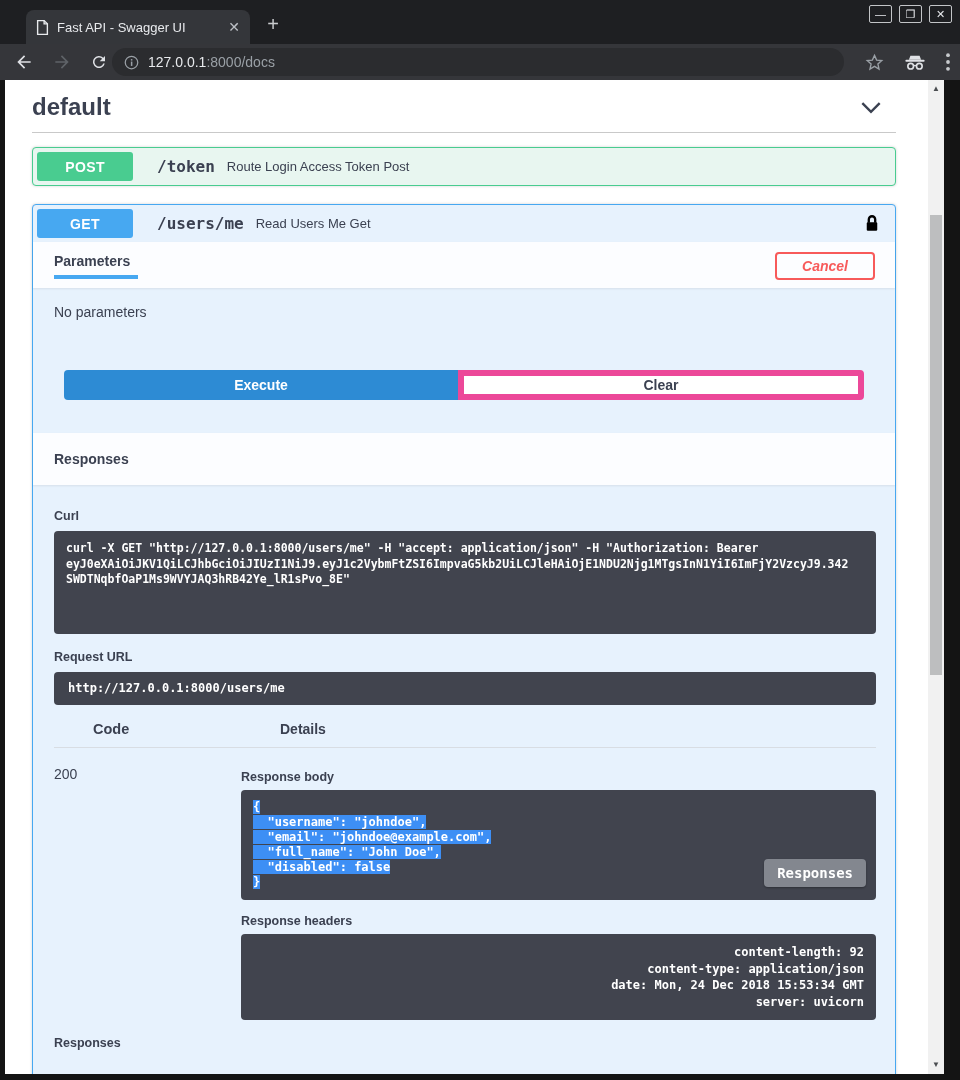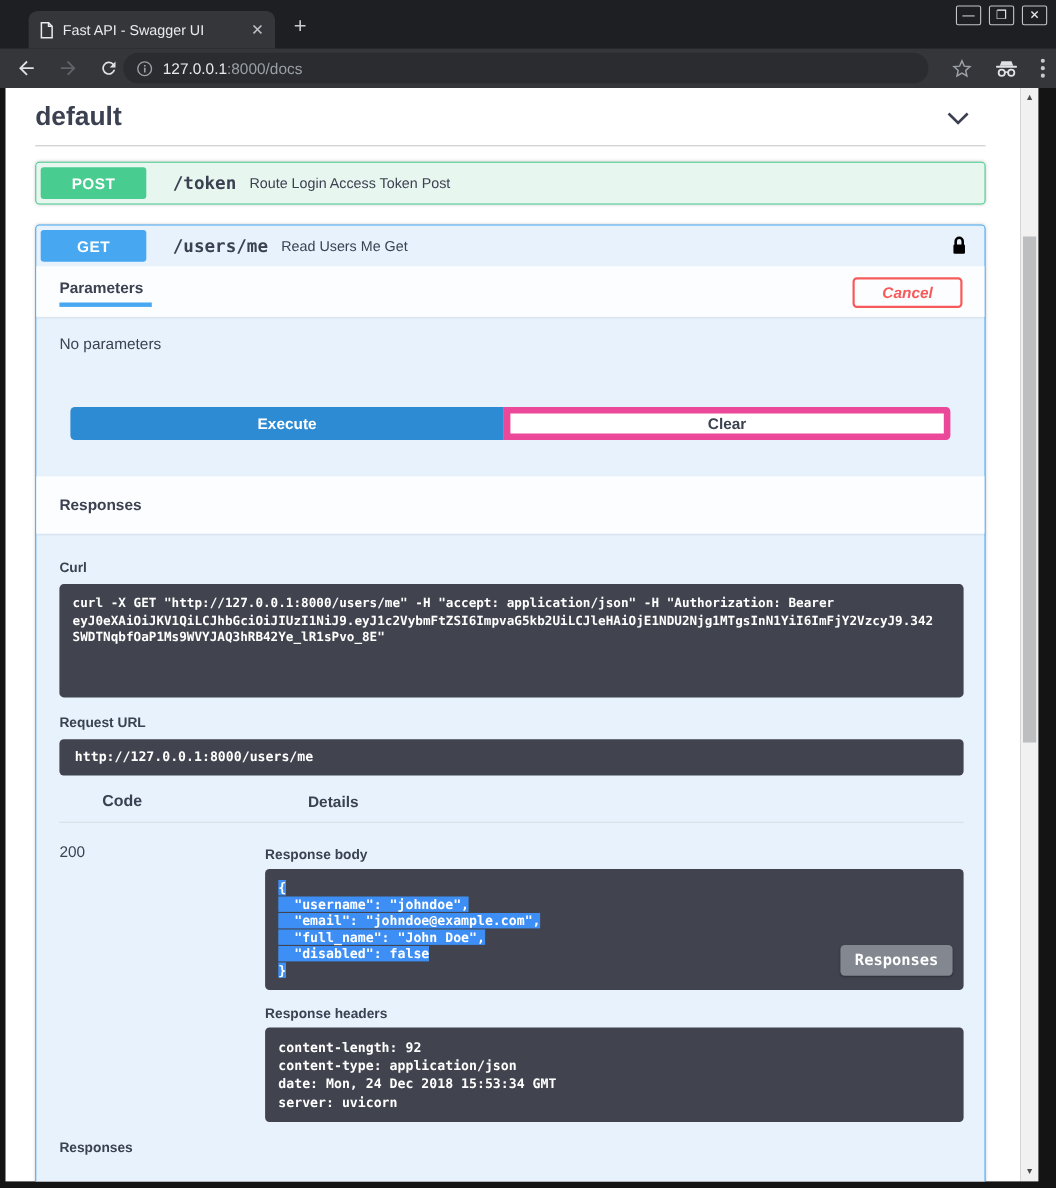--- a/index.html
+++ b/index.html
@@ -107,21 +107,21 @@
   .resp-details { flex:1; padding-top:22px; }
 
   .body-box { position:relative; margin-top:6px; height:110px; font-size:12px; line-height:15px; }
   .cl { white-space:pre; }
   .cl .sel { background:var(--c-selection,#3d8ff5); white-space:pre; }
   .btn-download {
     position:absolute; right:10px; bottom:13px; background:var(--c-download,#83878f);
     color:#fff; font-weight:bold; font-size:14px; border:none; border-radius:4px;
     padding:6px 13px; font-family:inherit; box-shadow:0 1px 2px rgba(0,0,0,.3);
   }
-  .headers-box { margin-top:6px; font-size:12px; line-height:16.5px; white-space:pre; }
+  .headers-box { margin-top:6px; font-size:12px; line-height:16.5px; white-space:pre;text-align:right; }
 </style>
 </head>
 <body>
 
 <div class="tabstrip">
   <div class="tab">
     <span style="display:flex;">
       <svg width="13" height="17" viewBox="0 0 16 20">
           <path d="M2 1.5 h8 l4 4 v13 h-12 z" fill="none" stroke="#e8eaed" stroke-width="1.7"></path>
           <path d="M10 1.5 v4 h4" fill="none" stroke="#e8eaed" stroke-width="1.7"></path>

